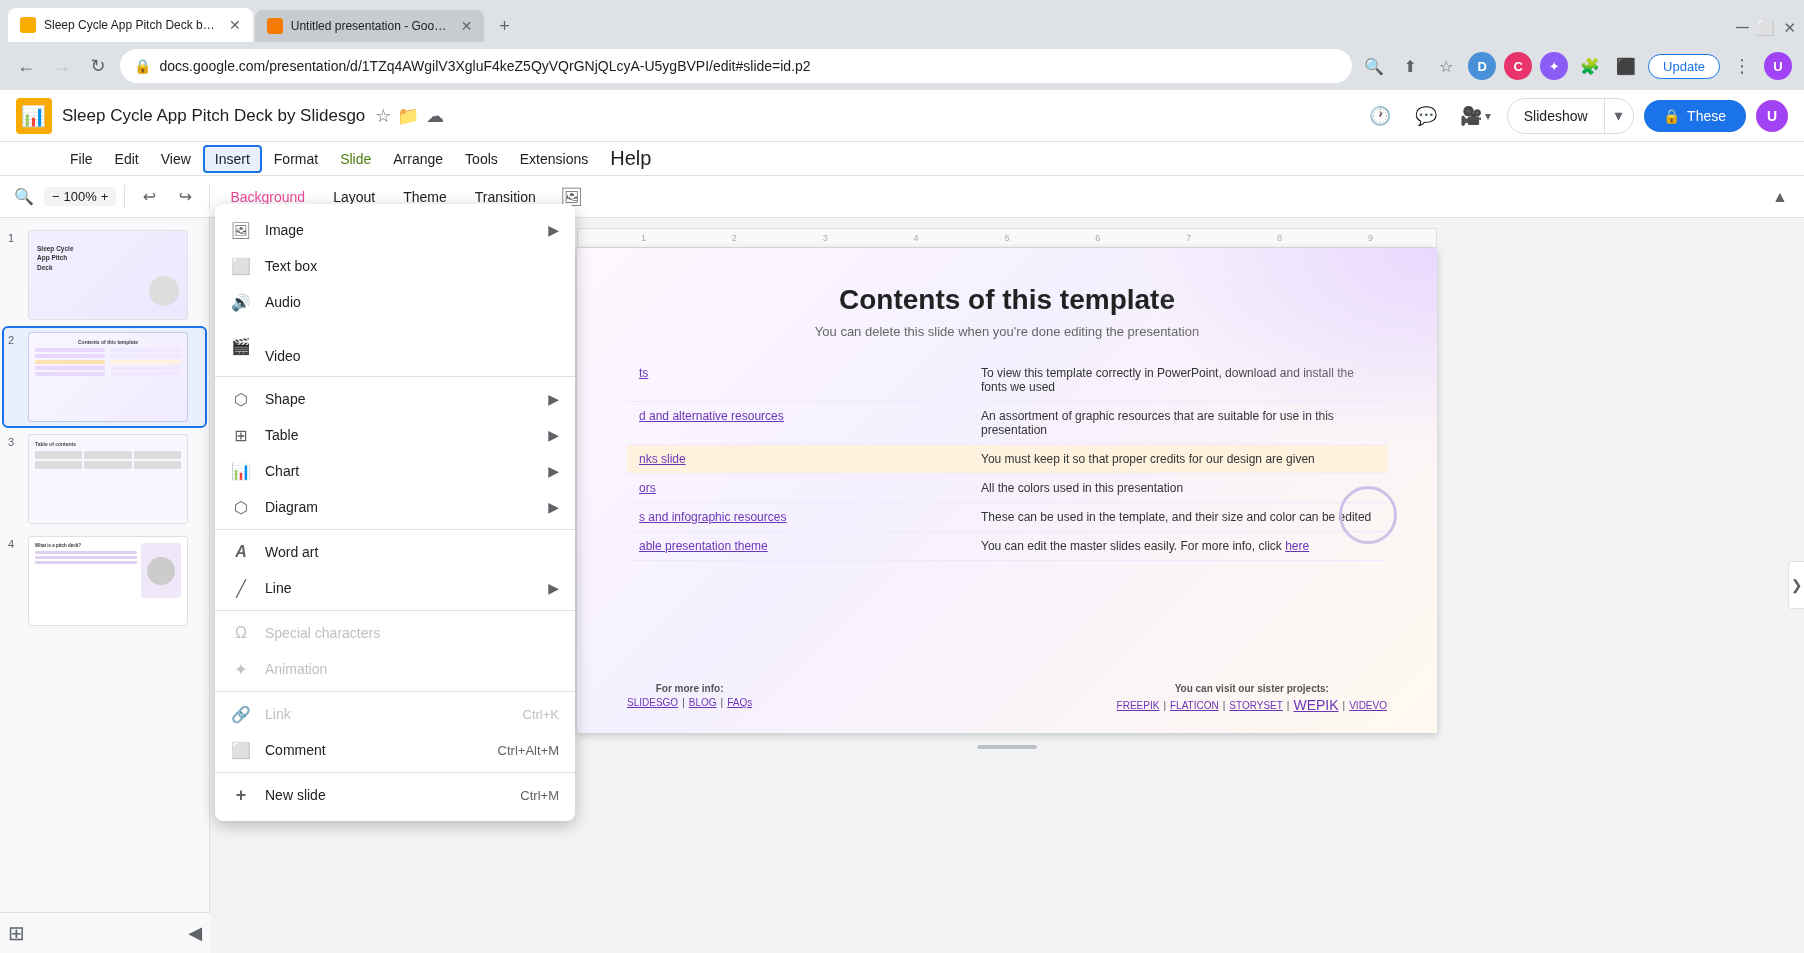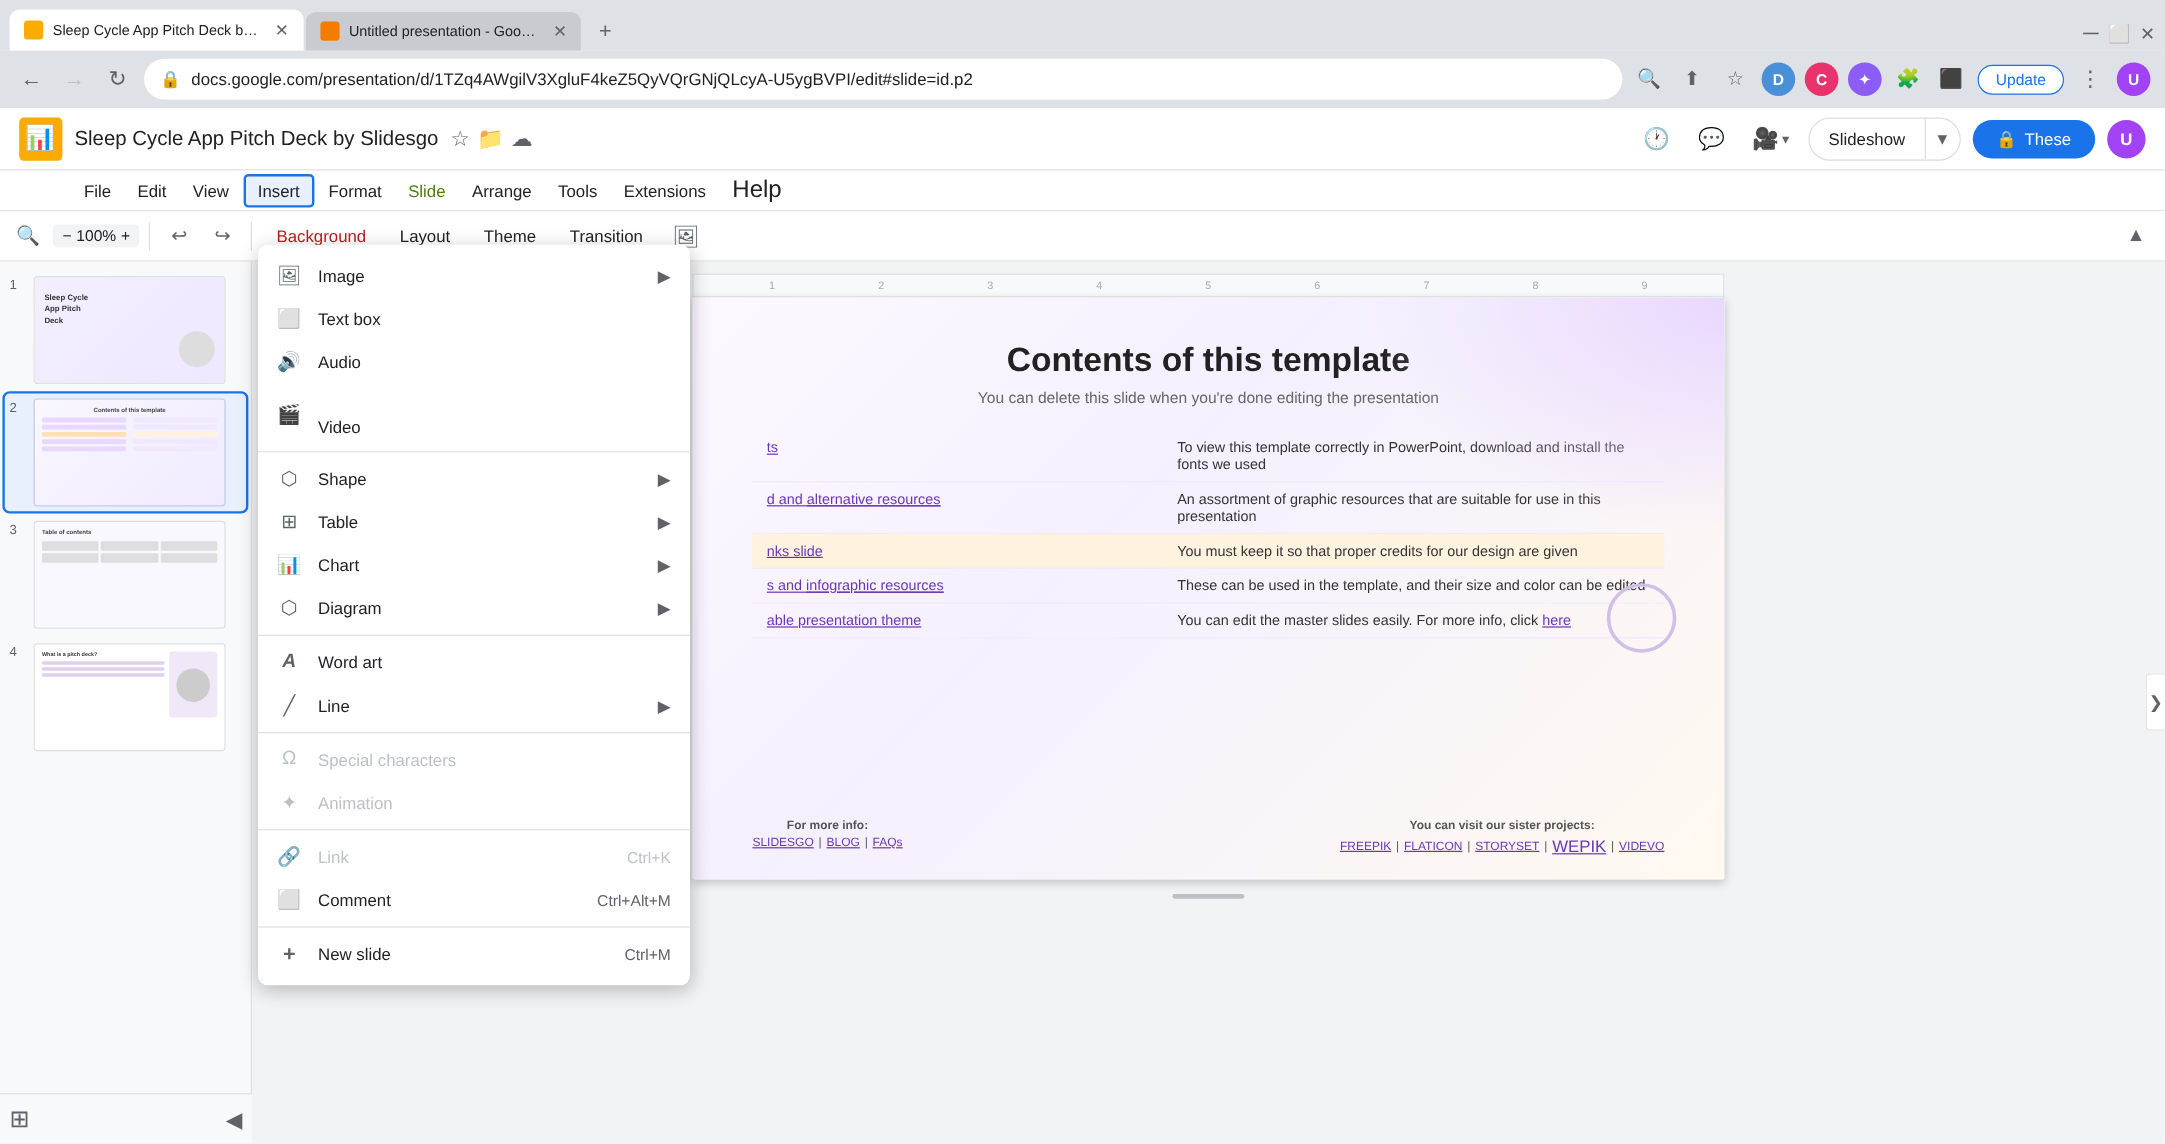--- a/index.html
+++ b/index.html
@@ -97,21 +97,21 @@
     <div style="display:flex;align-items:center;background:#f1f3f4;border-radius:4px;padding:2px 8px;font-size:13px;color:#202124;cursor:pointer;gap:4px;">
       <span>−</span>
       <span>100%</span>
       <span>+</span>
     </div>
     <div style="width:1px;height:24px;background:#e0e0e0;margin:0 4px;"></div>
     <div style="width:32px;height:32px;display:flex;align-items:center;justify-content:center;border-radius:4px;cursor:pointer;color:#5f6368;font-size:16px;">↩</div>
     <div style="width:32px;height:32px;display:flex;align-items:center;justify-content:center;border-radius:4px;cursor:pointer;color:#5f6368;font-size:16px;">↪</div>
     <div style="width:1px;height:24px;background:#e0e0e0;margin:0 4px;"></div>
 
-    <button style="padding:6px 12px;border-radius:4px;cursor:pointer;font-size:14px;color:#b91c1c;border:none;background:transparent;">Background</button>
+    <button style="padding:6px 12px;border-radius:4px;cursor:pointer;font-size:14px;color:#ec4899;border:none;background:transparent;">Background</button>
     <button style="padding:6px 12px;border-radius:4px;cursor:pointer;font-size:14px;color:#202124;border:none;background:transparent;">Layout</button>
     <button style="padding:6px 12px;border-radius:4px;cursor:pointer;font-size:14px;color:#202124;border:none;background:transparent;">Theme</button>
     <button style="padding:6px 12px;border-radius:4px;cursor:pointer;font-size:14px;color:#202124;border:none;background:transparent;">Transition</button>
     <div style="width:32px;height:32px;display:flex;align-items:center;justify-content:center;border-radius:4px;cursor:pointer;color:#5f6368;font-size:18px;margin-left:4px;">🖼</div>
     <div style="margin-left:auto;cursor:pointer;color:#5f6368;font-size:16px;width:32px;height:32px;display:flex;align-items:center;justify-content:center;border-radius:50%;">▲</div>
   </div>
 
   <div style="display:flex;flex:1;overflow:hidden;">
 
     <div style="width:210px;background:#f8f9fa;border-right:1px solid #e0e0e0;overflow-y:auto;padding:8px 4px;flex-shrink:0;">
@@ -215,20 +215,24 @@
               </tr>
               <tr>
                 <td style="padding:7px 12px;font-size:12px;color:#6b35b8;text-decoration:underline;border-bottom:1px solid #f0e8ff;vertical-align:top;">d and <span style="text-decoration:underline;">alternative resources</span></td>
                 <td style="padding:7px 12px;font-size:12px;color:#333;border-bottom:1px solid #f0e8ff;vertical-align:top;">An assortment of graphic resources that are suitable for use in this presentation</td>
               </tr>
               <tr style="background:#fff3e0;">
                 <td style="padding:7px 12px;font-size:12px;color:#6b35b8;text-decoration:underline;border-bottom:1px solid #f0e8ff;vertical-align:top;background:#fff3e0;">nks slide</td>
                 <td style="padding:7px 12px;font-size:12px;color:#333;border-bottom:1px solid #f0e8ff;vertical-align:top;background:#fff3e0;">You must keep it so that proper credits for our design are given</td>
               </tr>
               <tr>
+                <td style="padding:7px 12px;font-size:12px;color:#6b35b8;text-decoration:underline;border-bottom:1px solid #f0e8ff;vertical-align:top;">ors</td>
+                <td style="padding:7px 12px;font-size:12px;color:#333;border-bottom:1px solid #f0e8ff;vertical-align:top;">All the colors used in this presentation</td>
+              </tr>
+              <tr>
                 <td style="padding:7px 12px;font-size:12px;color:#6b35b8;text-decoration:underline;border-bottom:1px solid #f0e8ff;vertical-align:top;">s and <span style="text-decoration:underline;">infographic resources</span></td>
                 <td style="padding:7px 12px;font-size:12px;color:#333;border-bottom:1px solid #f0e8ff;vertical-align:top;">These can be used in the template, and their size and color can be edited</td>
               </tr>
               <tr>
                 <td style="padding:7px 12px;font-size:12px;color:#6b35b8;text-decoration:underline;border-bottom:1px solid #f0e8ff;vertical-align:top;">able presentation theme</td>
                 <td style="padding:7px 12px;font-size:12px;color:#333;border-bottom:1px solid #f0e8ff;vertical-align:top;">You can edit the master slides easily. For more info, click <span style="text-decoration:underline;color:#6b35b8;">here</span></td>
               </tr>
             </tbody>
           </table>
 

